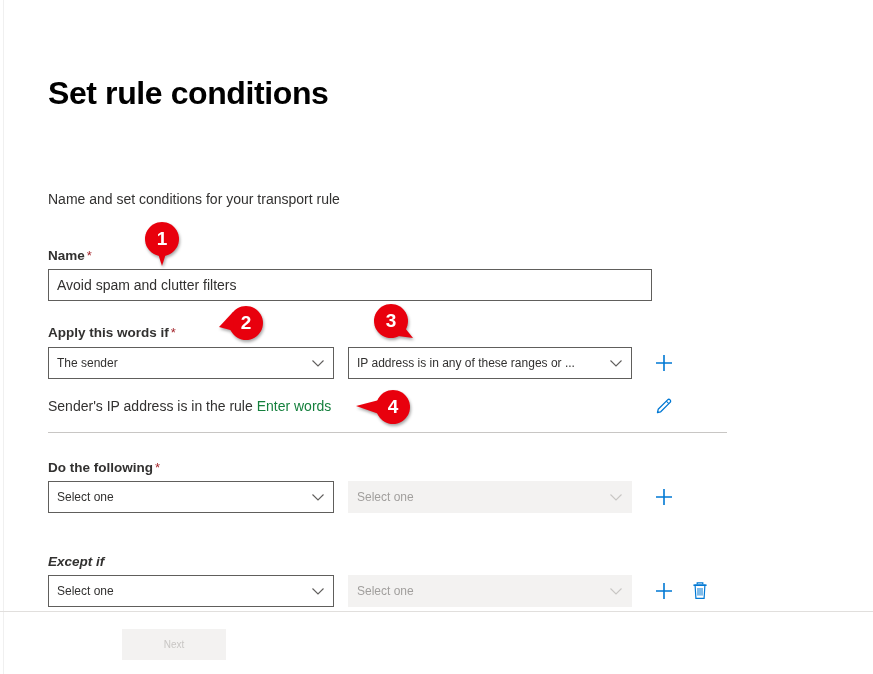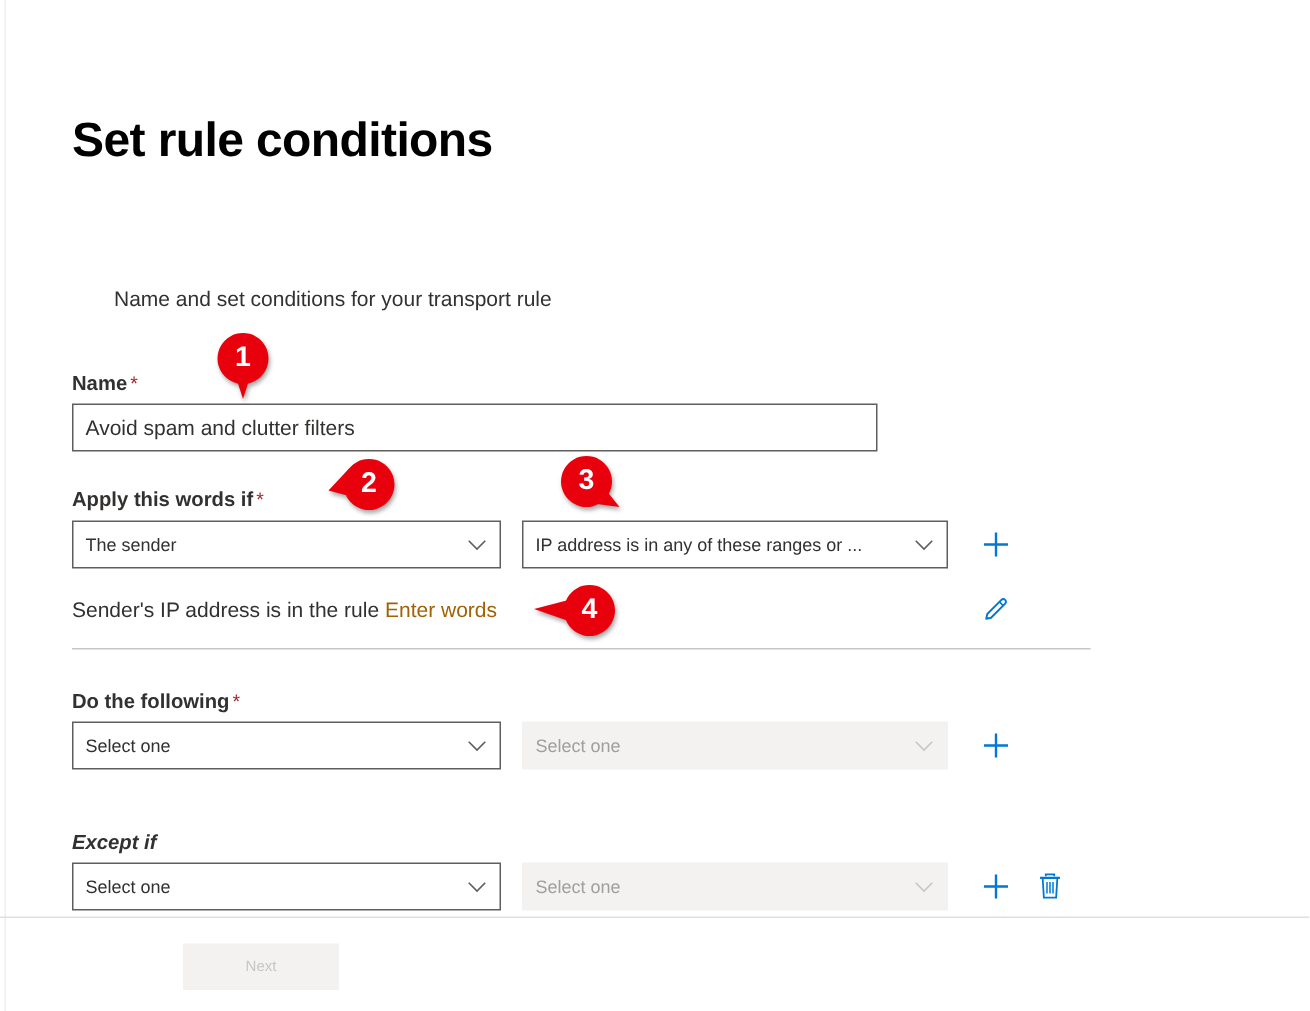--- a/index.html
+++ b/index.html
@@ -40,21 +40,20 @@
     letter-spacing: -0.4px;
     line-height: 1.1;
     white-space: nowrap;
   }
   .subtitle {
     position: absolute;
     left: 48px; top: 191px;
     font-size: 14px;
     color: #323130;
     white-space: nowrap;
-    margin-left: 28px;
   }
   .field-label {
     position: absolute;
     font-size: 13.5px;
     font-weight: bold;
     color: #323130;
     white-space: nowrap;
   }
   .req {
     color: #a4262c;
@@ -115,21 +114,21 @@
   }
   .icon-btn svg { display: block; }
   
   .cond-row {
     position: absolute;
     font-size: 14px;
     color: #323130;
     white-space: nowrap;
   }
   .cond-link {
-    color: #a16207;
+    color: #15803d;
     text-decoration: none;
   }
   .divider {
     position: absolute;
     height: 1px;
     background: #c8c6c4;
   }
   
   .footer-rule {
     position: absolute;
@@ -179,21 +178,21 @@
 
   <div class="panel-body">
 
     <div class="page-title">Set rule conditions</div>
 
     <div class="subtitle">Name and set conditions for your transport rule</div>
 
     <div class="field-label" style="left:48px; top:248px;">
       <span>Name</span><span class="req">*</span>
     </div>
-    <div class="text-input" style="left:48px; top:269px; width:537px;">
+    <div class="text-input" style="left:48px; top:269px; width:604px;">
       <span>Avoid spam and clutter filters</span>
     </div>
 
     <div class="field-label" style="left:48px; top:325px;">
       <span>Apply this words if</span><span class="req">*</span>
     </div>
     <div class="dropdown" style="left:48px; top:347px; width:286px;">
       <span class="dd-text">The sender</span>
       <span class="chev">
         <svg width="14" height="14" viewBox="0 0 14 14">

